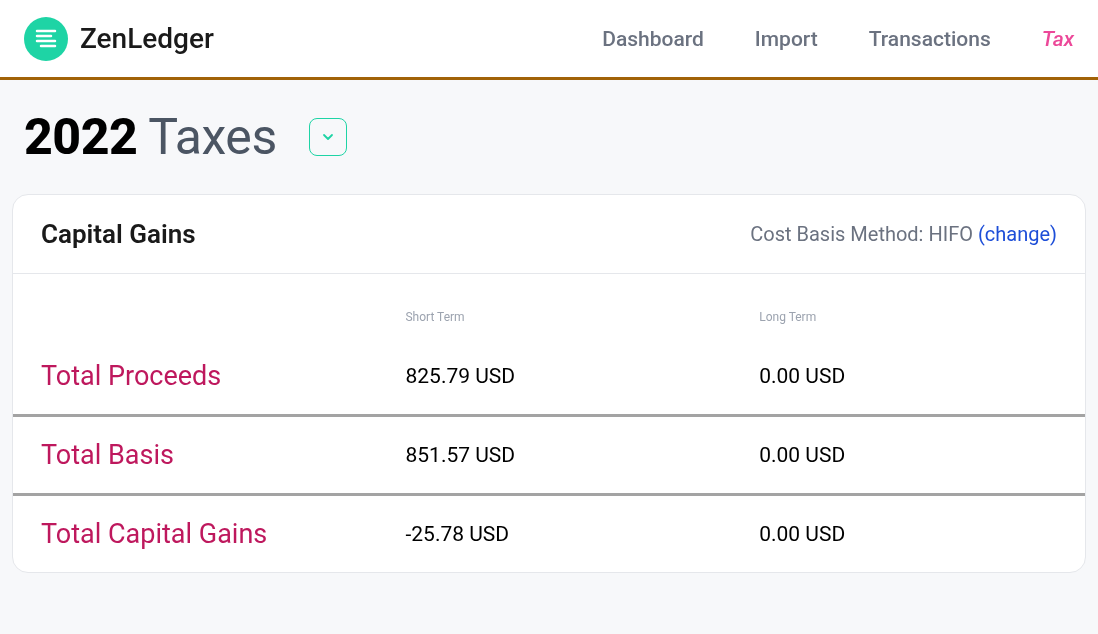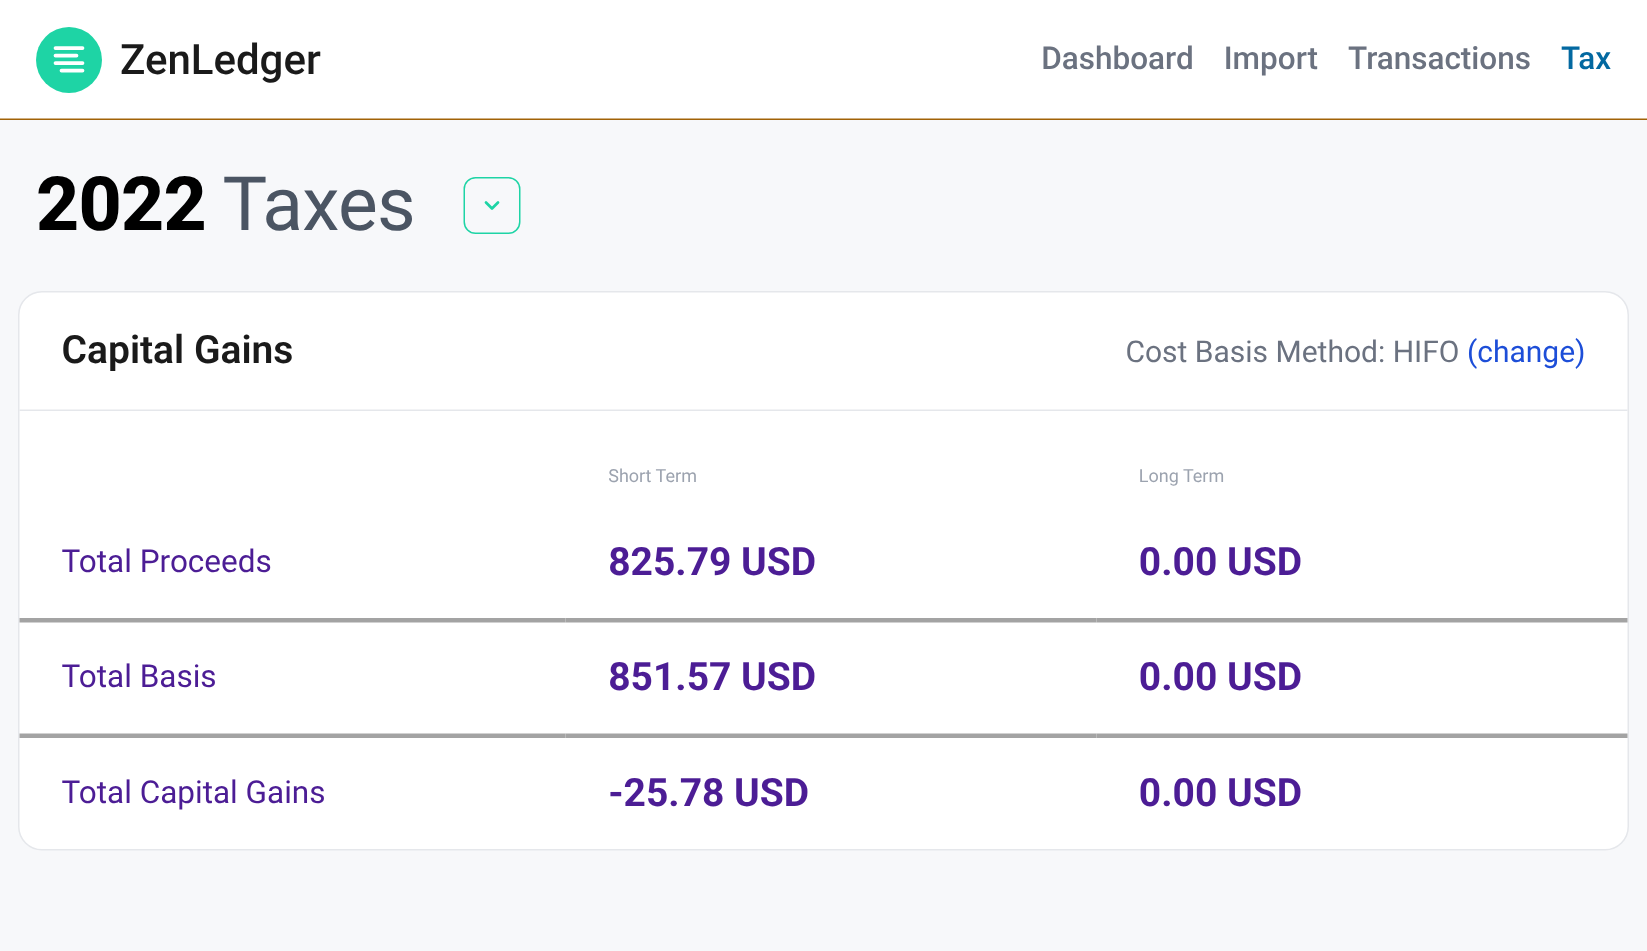--- a/index.html
+++ b/index.html
@@ -8,21 +8,21 @@
       background: #f7f8fa;
       color: #1a1a1a;
       width: 1098px;
     }
     .header {
       background: #fff;
       display: flex;
       align-items: center;
       justify-content: space-between;
       padding: 16px 24px;
-      border-bottom: 1px solid #a16207;
+      border-bottom: 3px solid #a16207;
       height: 80px;
     }
     .brand {
       display: flex;
       align-items: center;
       gap: 12px;
     }
     .logo {
       width: 44px;
       height: 44px;
@@ -32,31 +32,32 @@
       align-items: center;
       justify-content: center;
     }
     .brand-name {
       font-size: 28px;
       font-weight: 500;
       color: #1a1a1a;
     }
     .nav {
       display: flex;
-      gap: 20px;
+      gap: 51px;
       align-items: center;
     }
     .nav-item {
       font-size: 21px;
       color: #6b7280;
       cursor: pointer;
       font-weight: 500;
     }
     .nav-item.active {
-      color: #0369a1;
+      color: #ec4899;
+      font-style: italic;
     }
     .page-title-wrap {
       padding: 28px 24px 28px 24px;
       display: flex;
       align-items: center;
       gap: 32px;
     }
     .page-title {
       font-size: 50px;
       font-weight: 400;
@@ -121,29 +122,29 @@
       padding-top: 36px;
       padding-bottom: 14px;
     }
     .table tbody tr {
       border-top: 3px solid #a3a3a3;
     }
     .table tbody tr:first-child {
       border-top: none;
     }
     .row-label {
+      font-size: 27px;
+      color: #be185d;
+      font-weight: 400;
+      width: 34%;
+    }
+    .row-value {
       font-size: 21px;
-      color: #4c1d95;
-      font-weight: 400;
-      width: 34%;
-    }
-    .row-value {
-      font-size: 26px;
-      font-weight: 700;
-      color: #4c1d95;
+      font-weight: 400;
+      color: #000000;
       width: 33%;
     }
     .col-spacer { width: 34%; }
     .arrow-container {
       position: relative;
     }
   </style>
 </head>
 <body>
 

